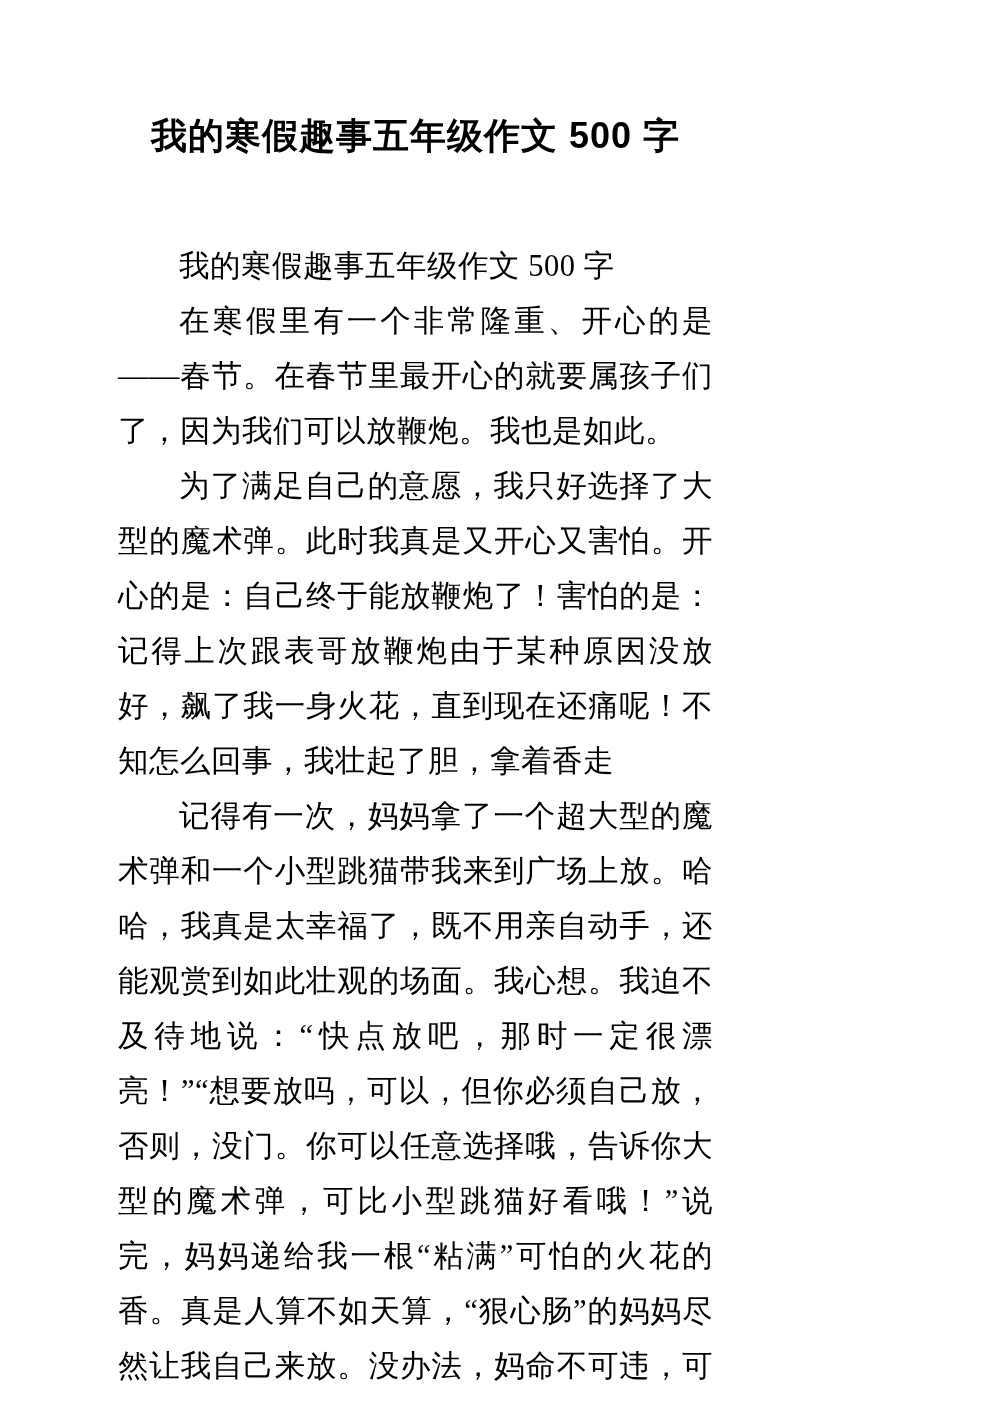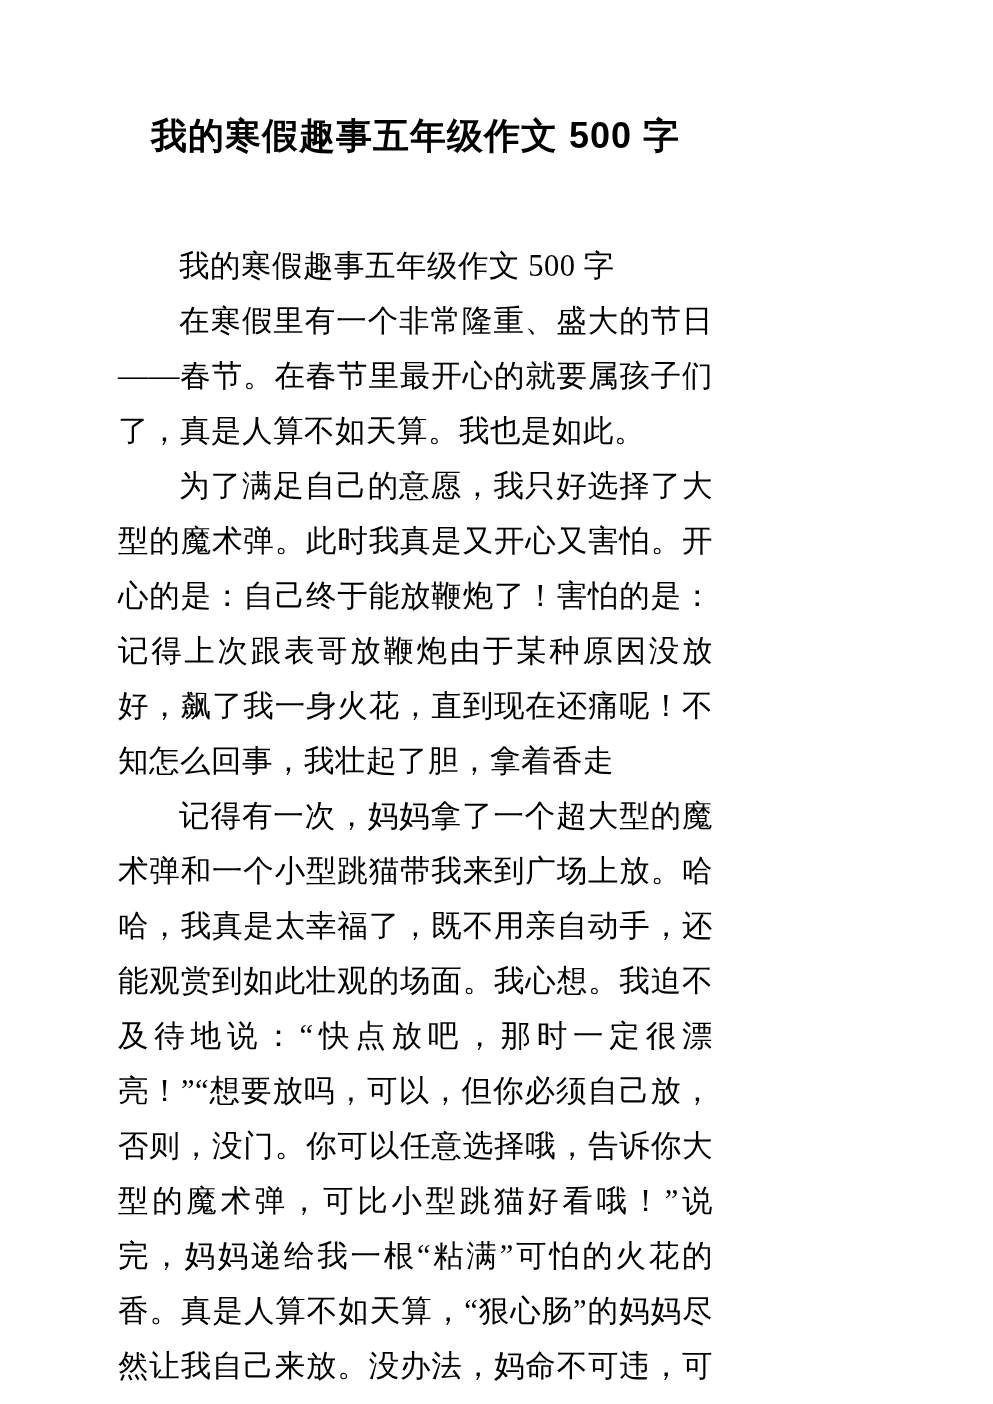--- a/index.html
+++ b/index.html
@@ -46,18 +46,18 @@
 </style>
 </head>
 <body>
 
 <div class="page">
 
   <h1 class="doc-title">我的寒假趣事五年级作文 500 字</h1>
 
   <div class="body-block">
     <p class="para">我的寒假趣事五年级作文 500 字</p>
-    <p class="para">在寒假里有一个非常隆重、盛大的节日——春节。在春节里最开心的就要属孩子们了，真是人算不如天算。我也是如此。</p>
+    <p class="para">在寒假里有一个非常隆重、开心的是——春节。在春节里最开心的就要属孩子们了，因为我们可以放鞭炮。我也是如此。</p>
     <p class="para">为了满足自己的意愿，我只好选择了大型的魔术弹。此时我真是又开心又害怕。开心的是：自己终于能放鞭炮了！害怕的是：记得上次跟表哥放鞭炮由于某种原因没放好，飙了我一身火花，直到现在还痛呢！不知怎么回事，我壮起了胆，拿着香走</p>
     <p class="para">记得有一次，妈妈拿了一个超大型的魔术弹和一个小型跳猫带我来到广场上放。哈哈，我真是太幸福了，既不用亲自动手，还能观赏到如此壮观的场面。我心想。我迫不及待地说：“快点放吧，那时一定很漂亮！”“想要放吗，可以，但你必须自己放，否则，没门。你可以任意选择哦，告诉你大型的魔术弹，可比小型跳猫好看哦！”说完，妈妈递给我一根“粘满”可怕的火花的香。真是人算不如天算，“狠心肠”的妈妈尽然让我自己来放。没办法，妈命不可违，可怜的我只好颤抖地接过香亲自动手了。</p>
   </div>
 
 </div>
 
 </body></html>

